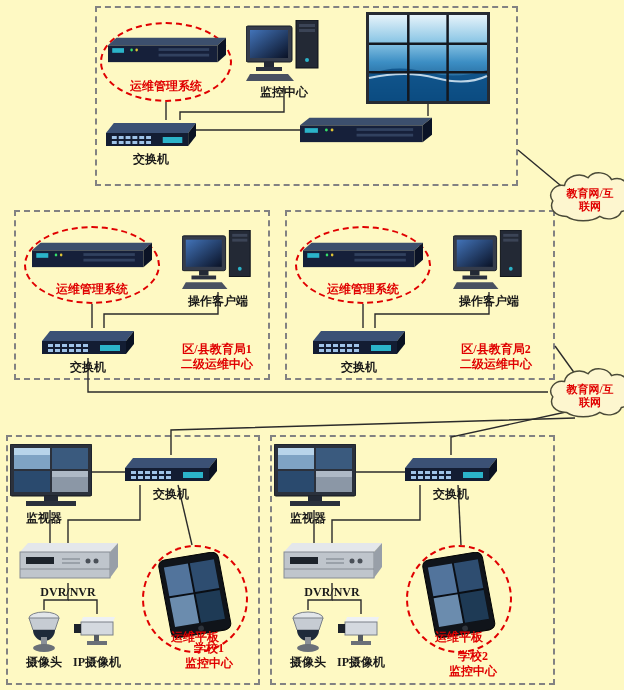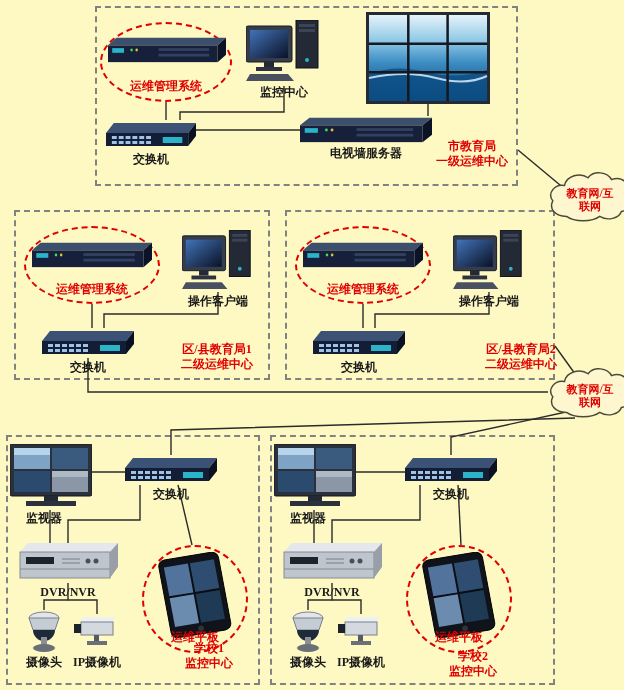--- a/index.html
+++ b/index.html
@@ -200,31 +200,26 @@
   <div class="dev" style="left:366px;top:12px;width:124px;height:92px">
       <svg class="ic">
         <use href="#sym-videowall"></use>
       </svg>
     </div>
   <div class="dev" style="left:300px;top:116px;width:132px;height:28px">
       <svg class="ic">
         <use href="#sym-rack"></use>
       </svg>
     </div>
-  <div class="lbl" style="left:296px;top:147px;width:140px">电视墙服务器</div>
   <div class="dev" style="left:106px;top:120px;width:90px;height:30px">
       <svg class="ic">
         <use href="#sym-switch"></use>
       </svg>
     </div>
   <div class="lbl" style="left:106px;top:153px;width:90px">交换机</div>
-  <div class="title" style="left:426px;top:139px;width:92px">
-    <div>市教育局</div>
-    <div>一级运维中心</div>
-  </div>
 
   <div class="dev" style="left:543px;top:170px;width:94px;height:58px">
       <svg class="ic">
         <use href="#sym-cloud"></use>
       </svg>
     </div>
   <div class="cloud-txt" style="left:543px;top:187px;width:94px">
     <div>教育网/互</div>
     <div>联网</div>
   </div>
@@ -265,21 +260,21 @@
         <use href="#sym-desktop"></use>
       </svg>
     </div>
   <div class="lbl" style="left:443px;top:295px;width:92px">操作客户端</div>
   <div class="dev" style="left:313px;top:328px;width:92px;height:30px">
       <svg class="ic">
         <use href="#sym-switch"></use>
       </svg>
     </div>
   <div class="lbl" style="left:313px;top:361px;width:92px">交换机</div>
-  <div class="title" style="left:468px;top:342px;width:106px">
+  <div class="title" style="left:443px;top:342px;width:106px">
     <div>区/县教育局2</div>
     <div>二级运维中心</div>
   </div>
 
   <div class="dev" style="left:543px;top:366px;width:94px;height:58px">
       <svg class="ic">
         <use href="#sym-cloud"></use>
       </svg>
     </div>
   <div class="cloud-txt" style="left:543px;top:383px;width:94px">

